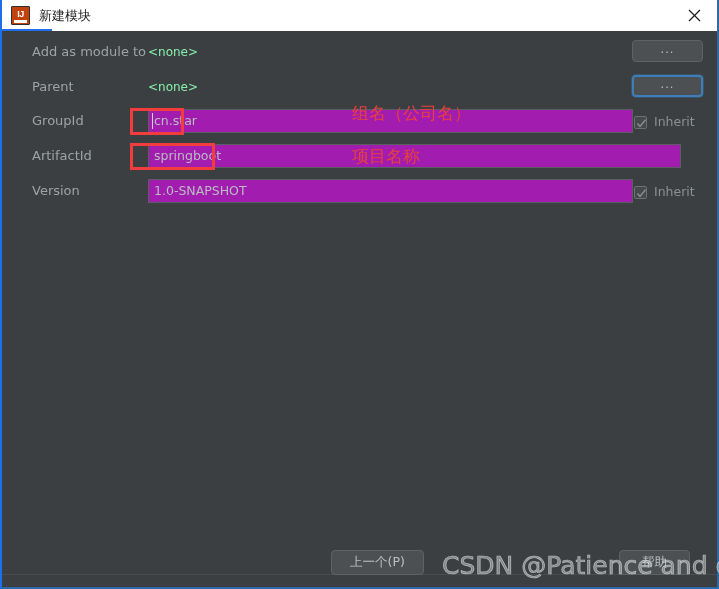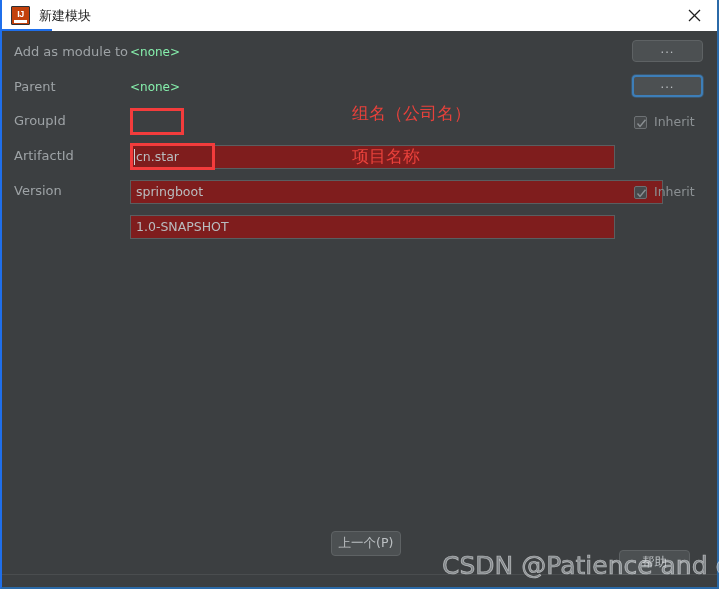--- a/index.html
+++ b/index.html
@@ -52,39 +52,38 @@
   }
   .titlebar-close svg{display:block;}
   .title-accent{
     position:absolute;left:0;top:29px;width:50px;height:2px;background:#1f6feb;
   }
   
   .content{
     position:absolute;left:0;top:31px;right:0;bottom:0;
     background:#3c3f41;
   }
-  .row{position:absolute;left:0;right:0;height:24px;}
+  .row{position:absolute;left:18px;right:0;height:24px;}
   .label{
     position:absolute;left:12px;top:0;
     color:#9ea3a6;font-size:13px;line-height:24px;
     white-space:nowrap;
     font-family:"DejaVu Sans","Liberation Sans",sans-serif;
   }
   .plainvalue{
     position:absolute;left:128px;top:0;
     color:#86efac;font-size:12px;line-height:24px;
     white-space:nowrap;
     font-family:"DejaVu Sans","Liberation Sans",sans-serif;
   }
   .field{
     position:absolute;left:128px;top:0;height:24px;
-    background:#7f1d1d;
+    background:#a21caf;
     border:1px solid #5a5e60;
     box-sizing:border-box;
-    margin-top:36px;
   }
   .field .fv{
     position:absolute;left:5px;top:0;
     color:#b9bdc0;font-size:12.5px;line-height:22px;
     white-space:nowrap;
     font-family:"DejaVu Sans","Liberation Sans",sans-serif;
   }
   .field.caret .fv::before{
     content:"";position:absolute;left:-2px;top:3px;width:1px;height:16px;
     background:#cfd2d4;
@@ -238,20 +237,20 @@
     </div>
 
     <div class="redbox" style="left:128px;top:77px;width:54px;height:27px;"></div>
     <div class="redbox" style="left:128px;top:112px;width:85px;height:27px;"></div>
 
     <div class="redtext" style="left:350px;top:72px;">组名（公司名）</div>
     <div class="redtext" style="left:350px;top:115px;">项目名称</div>
 
     <div class="footer-sep"></div>
 
-    <div class="btn" style="left:329px;top:500px;width:70px;">上一个(P)</div>
+    <div class="btn" style="left:329px;top:519px;width:93px;">上一个(P)</div>
     <div class="btn" style="left:617px;top:519px;width:71px;">帮助</div>
 
   </div>
 
   <div class="watermark">CSDN @Patience and effort</div>
 
 </div>
 
 </body></html>

